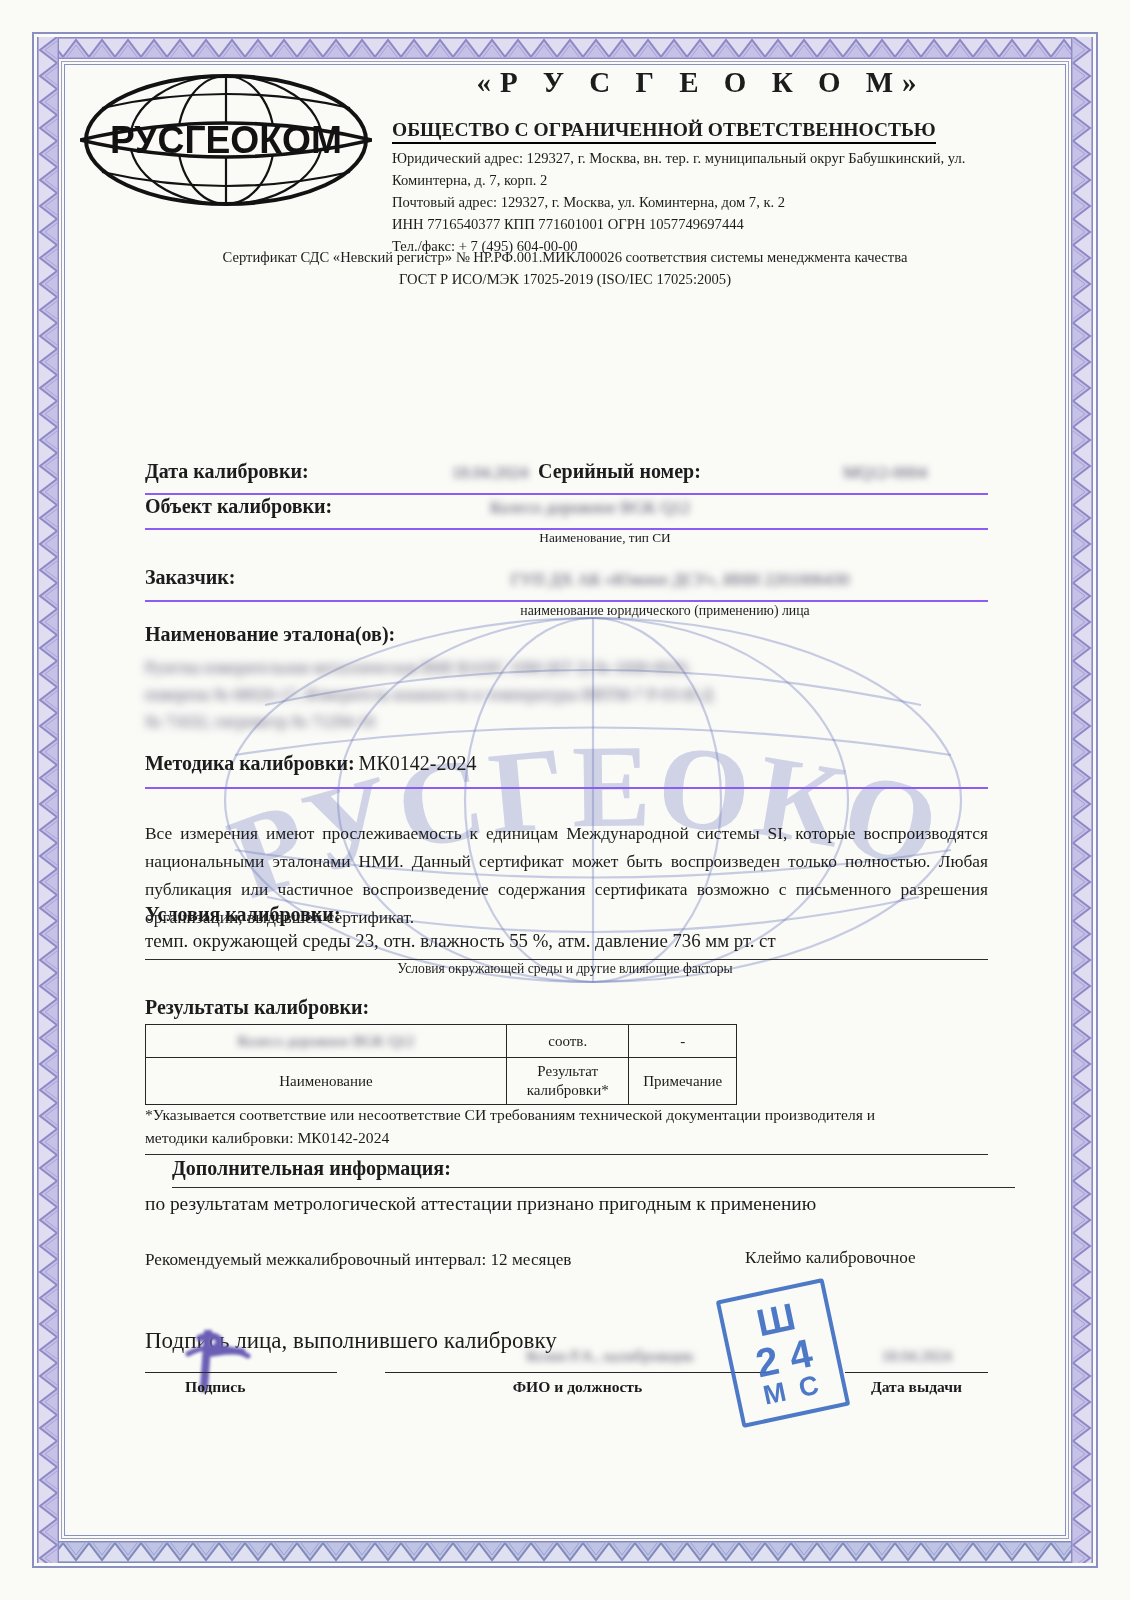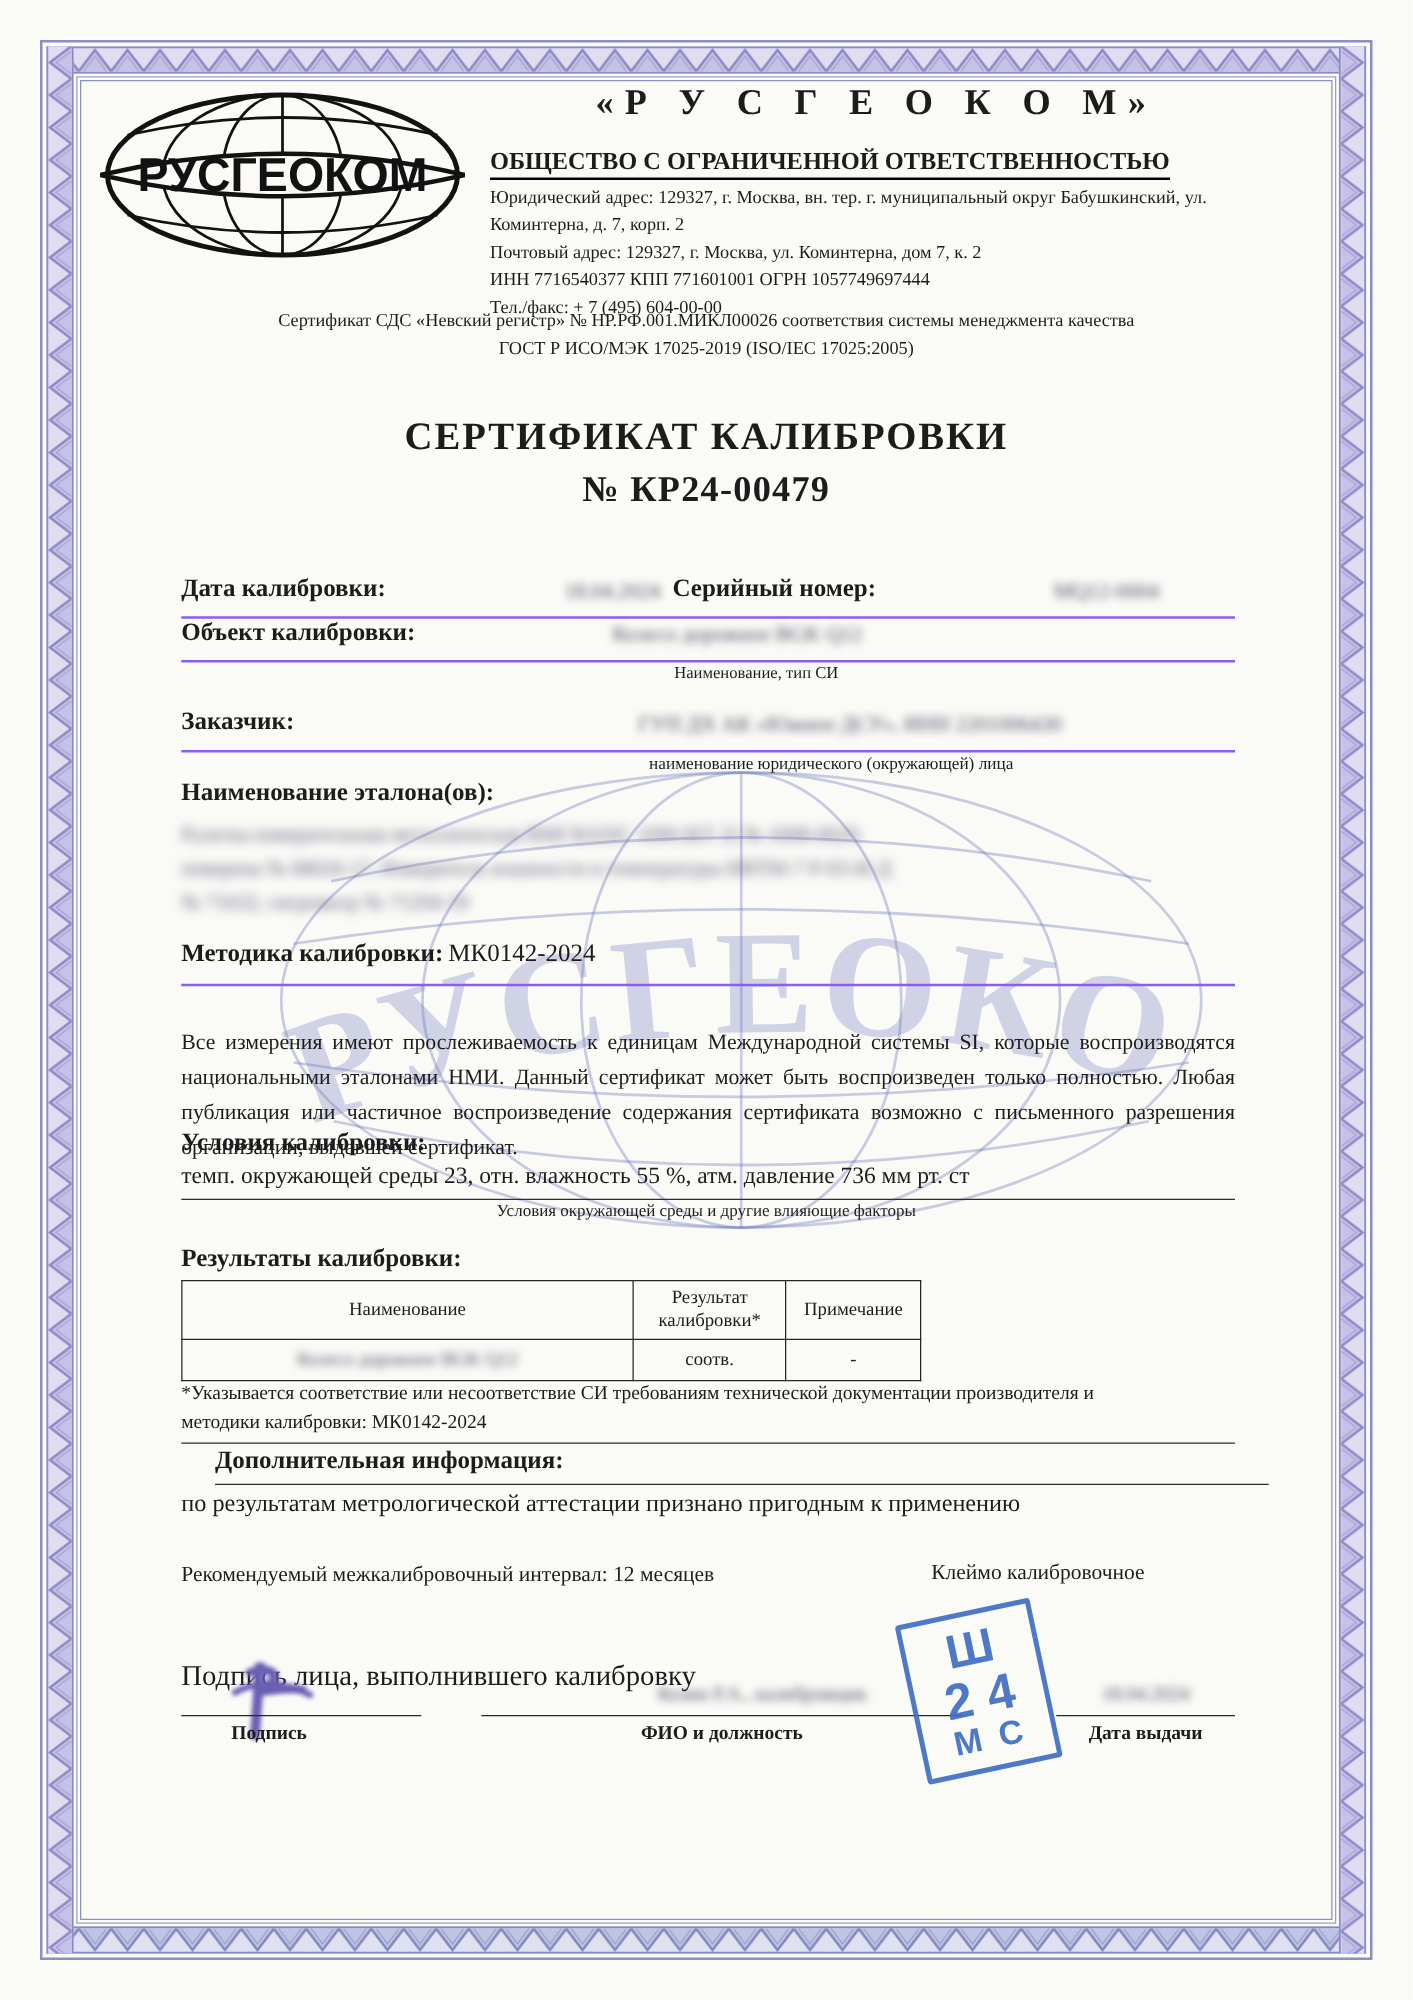--- a/index.html
+++ b/index.html
@@ -162,45 +162,41 @@
       <div>ИНН 7716540377 КПП 771601001 ОГРН 1057749697444</div>
       <div>Тел./факс: + 7 (495) 604-00-00</div>
     </div>
   </div>
 
   <div class="sds">
     <div>Сертификат СДС «Невский регистр» № НР.РФ.001.МИКЛ00026 соответствия системы менеджмента качества</div>
     <div>ГОСТ Р ИСО/МЭК 17025-2019 (ISO/IEC 17025:2005)</div>
   </div>
 
-  <div class="cert-title">
-    <div class="t1">СЕРТИФИКАТ КАЛИБРОВКИ</div>
-    <div class="t2">№ КР24-00479</div>
-  </div>
 
   <div class="sheet">
 
     <div class="abs rule-b" style="left:0;top:460px;width:843px;height:33px;">
       <span class="lbl abs" style="left:0;top:0;">Дата калибровки:</span>
       <span class="val blur abs" style="left:245px;top:3px;width:200px;text-align:center;">18.04.2024</span>
       <span class="lbl abs" style="left:393px;top:0;">Серийный номер:</span>
       <span class="val blur abs" style="left:640px;top:3px;width:200px;text-align:center;">MQ12-0004</span>
     </div>
 
     <div class="abs rule-b" style="left:0;top:495px;width:843px;height:33px;">
       <span class="lbl abs" style="left:0;top:0;">Объект калибровки:</span>
       <span class="val blur abs" style="left:280px;top:3px;width:330px;text-align:center;">Колесо дорожное BGK Q12</span>
     </div>
     <div class="cap abs" style="left:290px;top:530px;width:340px;">Наименование, тип СИ</div>
 
     <div class="abs rule-b" style="left:0;top:566px;width:843px;height:34px;">
       <span class="lbl abs" style="left:0;top:0;">Заказчик:</span>
       <span class="val blur abs" style="left:290px;top:4px;width:490px;text-align:center;">ГУП ДХ АК «Южное ДСУ», ИНН 2201006430</span>
     </div>
-    <div class="cap abs" style="left:300px;top:603px;width:440px;font-size:13.8px;">наименование юридического (окружающей) лица</div>
+    <div class="cap abs" style="left:300px;top:603px;width:440px;font-size:13.8px;">наименование юридического (применению) лица</div>
 
     <div class="lbl abs" style="left:0;top:623px;">Наименование эталона(ов):</div>
     <div class="etalon-lines abs blur2" style="left:0;top:655px;width:843px;">
       <div>Рулетка измерительная металлическая BMI BASIC 10М (КТ 2) № 1008-0029,</div>
       <div>поверена № 68026-17, Измеритель влажности и температуры ИВТМ-7 Р-03-И-Д</div>
       <div>№ 71632, гигрометр № 71294-18</div>
     </div>
 
     <div class="abs rule-b" style="left:0;top:752px;width:843px;height:35px;">
       <span class="lbl">Методика калибровки:</span>
@@ -210,28 +206,28 @@
     <div class="para abs" style="left:0;top:800px;width:843px;">Все измерения имеют прослеживаемость к единицам Международной системы SI, которые воспроизводятся национальными эталонами НМИ. Данный сертификат может быть воспроизведен только полностью. Любая публикация или частичное воспроизведение содержания сертификата возможно с письменного разрешения организации, выдавшей сертификат.</div>
 
     <div class="lbl abs" style="left:0;top:903px;">Условия калибровки:</div>
     <div class="abs thin-b" style="left:0;top:930px;width:843px;height:29px;font-size:18.8px;">темп. окружающей среды 23, отн. влажность 55 %, атм. давление 736 мм рт. ст</div>
     <div class="cap abs" style="left:180px;top:961px;width:480px;font-size:13.6px;">Условия окружающей среды и другие влияющие факторы</div>
 
     <div class="lbl abs" style="left:0;top:996px;">Результаты калибровки:</div>
     <table class="res abs" style="left:0;top:1024px;">
       <tbody>
           <tr>
+        <td class="blur">Колесо дорожное BGK Q12</td>
+        <td>соотв.</td>
+        <td>-</td>
+      </tr>
+      <tr>
         <th style="width:372px;">Наименование</th>
         <th style="width:116px;">Результат калибровки*</th>
         <th style="width:100px;">Примечание</th>
-      </tr>
-      <tr>
-        <td class="blur">Колесо дорожное BGK Q12</td>
-        <td>соотв.</td>
-        <td>-</td>
       </tr>
     </tbody>
       </table>
 
     <div class="abs thin-b" style="left:0;top:1103px;width:843px;padding-bottom:4px;font-size:15.6px;line-height:1.5;">
       <div>*Указывается соответствие или несоответствие СИ требованиям технической документации производителя и</div>
       <div>методики калибровки: МК0142-2024</div>
     </div>
 
     <div class="lbl abs thin-b" style="left:0;top:1157px;width:843px;height:30px;margin-left:27px;">Дополнительная информация:</div>

